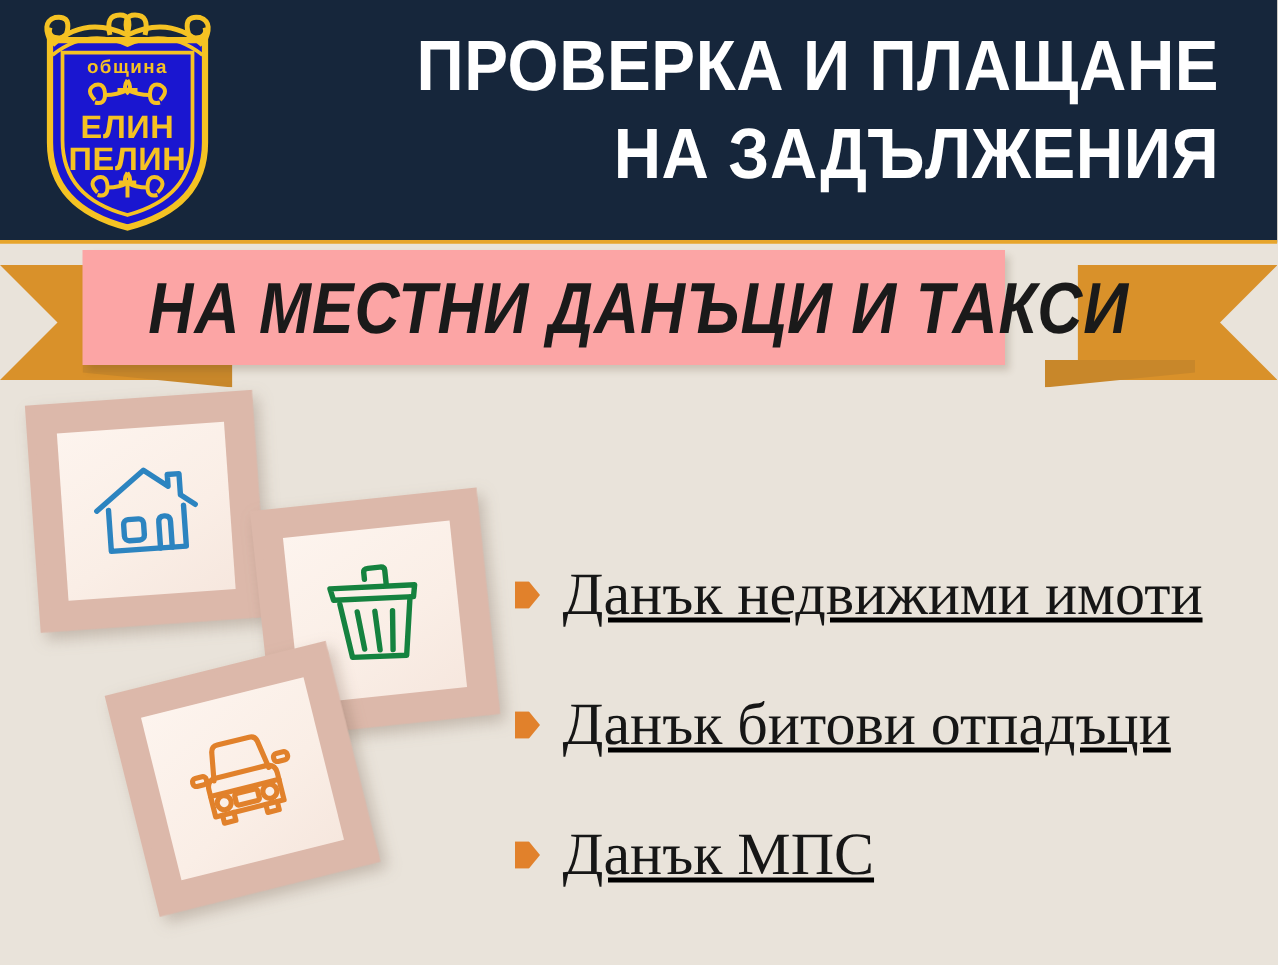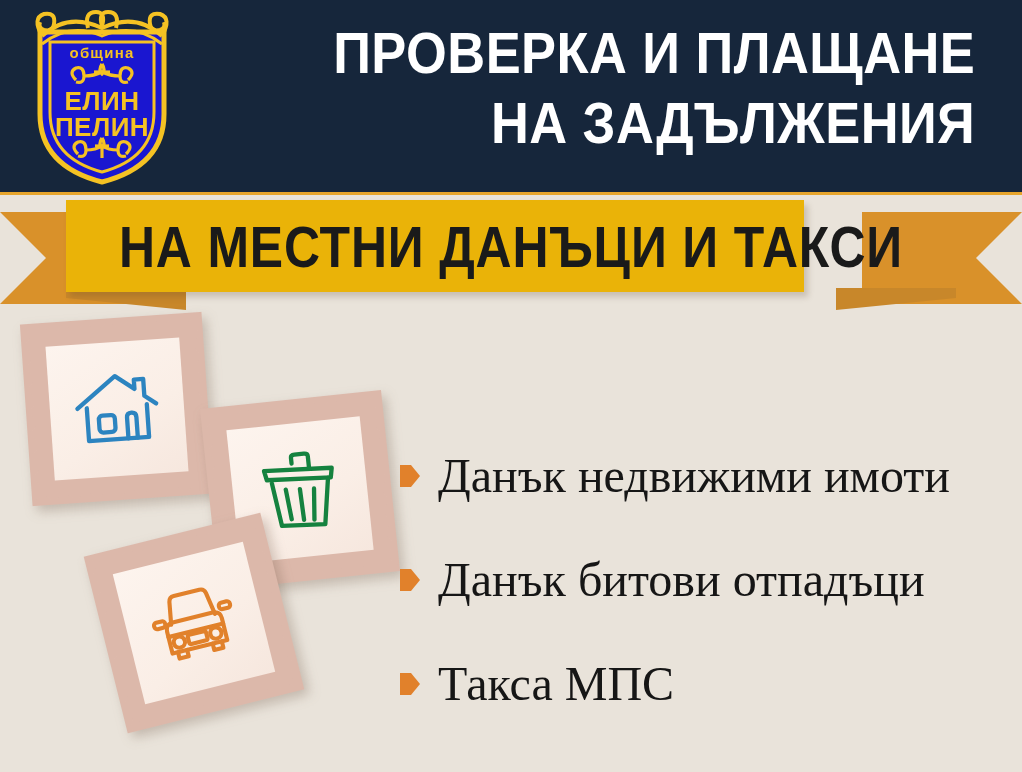--- a/index.html
+++ b/index.html
@@ -91,22 +91,23 @@
     position: absolute;
     right: 66px; top: 92px;
     width: 120px; height: 22px;
     background: #c8872a;
     clip-path: polygon(0 0, 120px 0, 120px 10px, 0 22px);
   }
   .ribbon-band {
     position: absolute;
     left: 66px; top: 4px;
     width: 738px; height: 92px;
-    background: #eab308;
+    background: #fca5a5;
     box-shadow: 4px 5px 6px rgba(90,70,40,0.22);
+    font-style: italic;
   }
   .ribbon-text {
     position: absolute;
     left: 0; top: 0;
     width: 890px; height: 92px;
     display: flex; align-items: center; justify-content: center;
     color: #1a1a1a;
     font-family: "Liberation Sans", sans-serif;
     font-weight: bold;
     font-size: 58px;
@@ -144,22 +145,23 @@
     transform: translate(-50%, -50%);
     width: 94px; height: 94px;
   }
   #stamp-house { left: 26px;  top: 318px; transform: rotate(-4deg); }
   #stamp-trash { left: 209px; top: 399px; transform: rotate(-6deg); }
   #stamp-car   { left: 103px; top: 532px; transform: rotate(-14deg); }
 
   
   .list {
     position: absolute;
-    left: 400px; top: 424px;
+    left: 412px; top: 424px;
     width: 610px;
+    text-decoration: underline;
   }
   .list-item {
     display: flex;
     align-items: center;
     height: 104px;
   }
   .bullet {
     flex: 0 0 auto;
     width: 20px; height: 22px;
     margin-right: 18px;
@@ -284,17 +286,17 @@
     <div class="list-item">
       <span class="bullet"></span>
       <span class="list-label">Данък недвижими имоти</span>
     </div>
     <div class="list-item">
       <span class="bullet"></span>
       <span class="list-label">Данък битови отпадъци</span>
     </div>
     <div class="list-item">
       <span class="bullet"></span>
-      <span class="list-label">Такса МПС</span>
+      <span class="list-label">Данък МПС</span>
     </div>
   </div>
 
 </div>
 
 </body></html>

